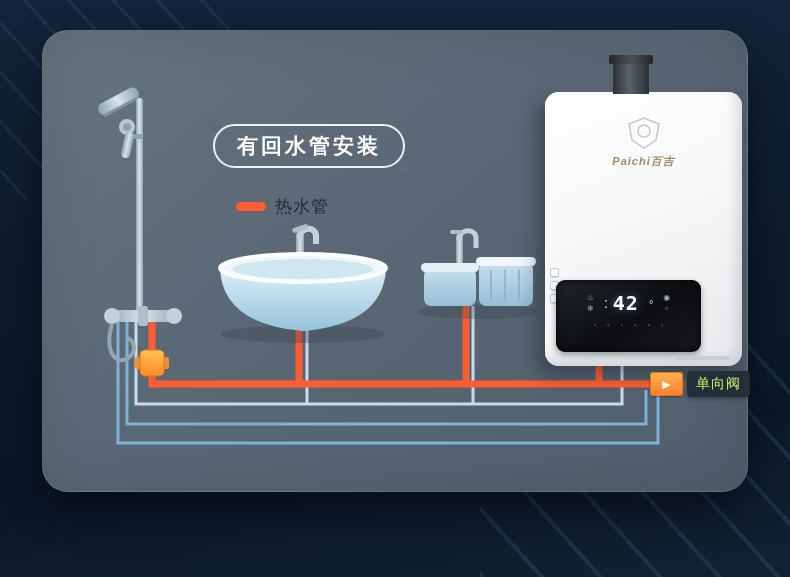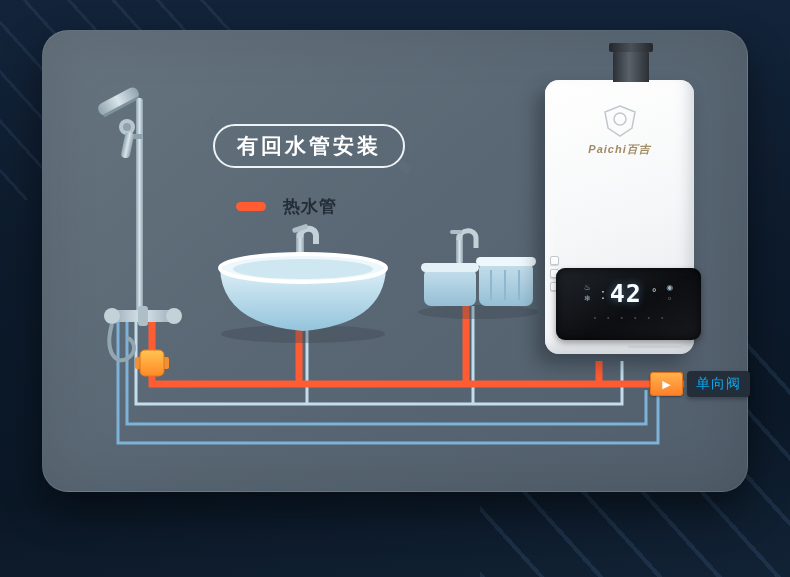--- a/index.html
+++ b/index.html
@@ -25,61 +25,61 @@
   
   .title-badge { position:absolute; left:213px; top:106px; padding:6px 22px;
     border:2px solid #eef3f6; border-radius:22px; color:#ffffff;
     font-size:21px; font-weight:700; letter-spacing:3px;margin-top:18px; }
   .title-badge .cut { position:absolute; width:13px; height:8px; background:#5e6c7a; transform:rotate(45deg); }
   .cut-tl { left:-8px; top:-5px; }
   .cut-br { right:-8px; bottom:-5px; }
 
   
   .legend { position:absolute; left:236px; top:195px; display:flex; align-items:center; gap:24px; }
-  .legend-item { display:flex; align-items:center; gap:17px; font-size:17px; color:#222d38; font-weight:700; letter-spacing:1px; }
+  .legend-item { display:flex; align-items:center; gap:9px; font-size:17px; color:#222d38; font-weight:400; letter-spacing:1px; }
   .sw { width:30px; height:9px; border-radius:4.5px; }
   .sw-hot { background:#ff5c33; }
   .sw-cold { background:#d5e8f2; box-shadow:inset 0 0 0 1px #a8c9db; }
   .sw-return { background:#bcdcee; box-shadow:inset 0 0 0 2px #6fa7cf; }
 
   
   .diagram { position:absolute; left:0; top:0; width:790px; height:577px; pointer-events:none; }
 
   
-  .heater { position:absolute; left:545px; top:80px; width:149px; height:274px; border-radius:14px;
+  .heater { position:absolute; left:545px; top:92px; width:197px; height:274px; border-radius:14px;
     background:linear-gradient(160deg,#ffffff 0%,#f6f7f8 50%,#e6e8eb 100%);
     box-shadow:-8px 10px 18px rgba(8,16,24,.35), inset -6px -6px 12px rgba(175,183,190,.45), inset 4px 4px 8px rgba(255,255,255,.9);text-decoration:underline; }
   .flue { position:absolute; left:68px; top:-30px; width:36px; height:32px;
     background:linear-gradient(90deg,#2b3036,#5a6169 45%,#2b3036); border-radius:4px 4px 0 0; }
   .flue::before { content:""; position:absolute; left:-4px; top:-7px; width:44px; height:9px;
     background:linear-gradient(90deg,#23272c,#4a5158 50%,#23272c); border-radius:2px; }
   .crest { position:absolute; left:50%; top:24px; transform:translateX(-50%); }
   .brand { position:absolute; left:0; right:0; top:62px; text-align:center; font-size:11px;
     color:#a08a62; letter-spacing:1px; font-weight:700; font-style:italic; }
   .hbtns { position:absolute; left:5px; top:176px; display:flex; flex-direction:column; gap:4px; }
   .hbtns div { width:9px; height:9px; background:#fbfcfd; border:1px solid #c3c9ce; border-radius:2px;
     box-shadow:0 1px 1px rgba(0,0,0,.15); }
   .cpanel { position:absolute; left:11px; top:188px; width:145px; height:72px; border-radius:9px;
     background:linear-gradient(150deg,#20242a 0%,#0c0e11 55%,#17191e 100%);
     box-shadow:0 3px 6px rgba(0,0,0,.35), inset 0 0 10px rgba(0,0,0,.8); }
   .disp { display:flex; align-items:center; justify-content:center; gap:10px; padding-top:11px; }
   .disp-icons { display:flex; flex-direction:column; gap:3px; font-size:8px; color:#9cb6c6; line-height:1; text-align:center; }
   .colon { font-size:14px; color:#cfe4f2; margin-right:-5px; }
-  .temp { font-size:25px; font-weight:700; color:#fbfeff; font-family:"DejaVu Sans Mono",monospace;
+  .temp { font-size:20px; font-weight:700; color:#fbfeff; font-family:"DejaVu Sans Mono",monospace;
     letter-spacing:1px; text-shadow:0 0 8px rgba(140,200,255,.45); }
   .deg { font-size:11px; color:#cfe4f2; align-self:flex-start; margin-top:7px; }
   .touch-row { display:flex; justify-content:center; gap:11px; margin-top:6px; font-size:7px; color:#454c55; line-height:1; }
   .spec-bar { position:absolute; right:12px; bottom:6px; width:54px; height:4px; border-radius:2px; background:#c6cbd0; opacity:.85; }
 
   
   .valve { position:absolute; left:650px; top:372px; width:33px; height:24px; border-radius:4px;
     background:linear-gradient(180deg,#ffb44e,#ff7e28);
     box-shadow:0 1px 2px rgba(0,0,0,.35), inset 0 0 0 1px #e2751c;
     display:flex; align-items:center; justify-content:center; color:#ffffff; font-size:11px; }
-  .valve-label { position:absolute; left:687px; top:371px; background:#232e3a; color:#0ea5e9;
+  .valve-label { position:absolute; left:687px; top:371px; background:#232e3a; color:#bef264;
     font-size:14px; padding:4px 9px; border-radius:4px; letter-spacing:1px; box-shadow:0 2px 4px rgba(0,0,0,.3); }
 </style>
 </head>
 <body>
 
 <div class="stage">
 
   <div class="streaks-tl"></div>
   <div class="streaks-br"></div>
   <div class="glow-bottom"></div>

